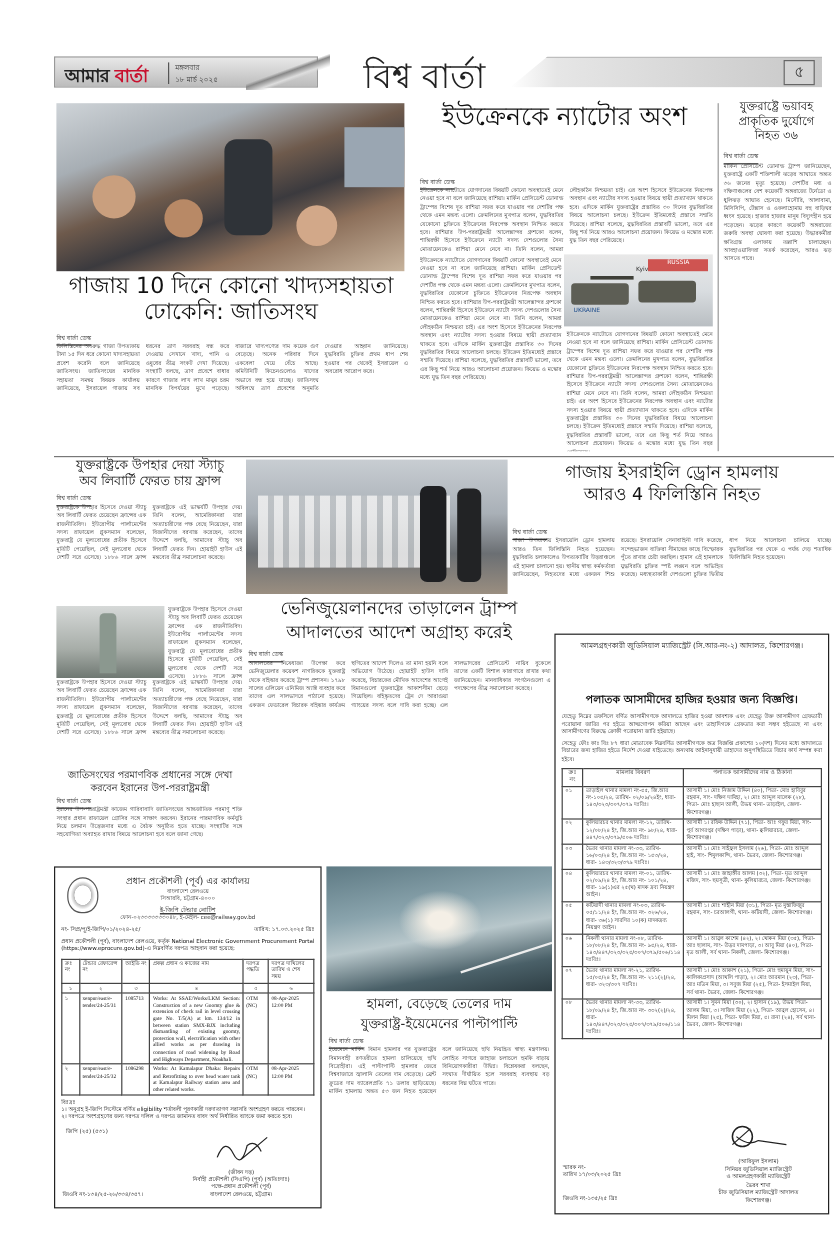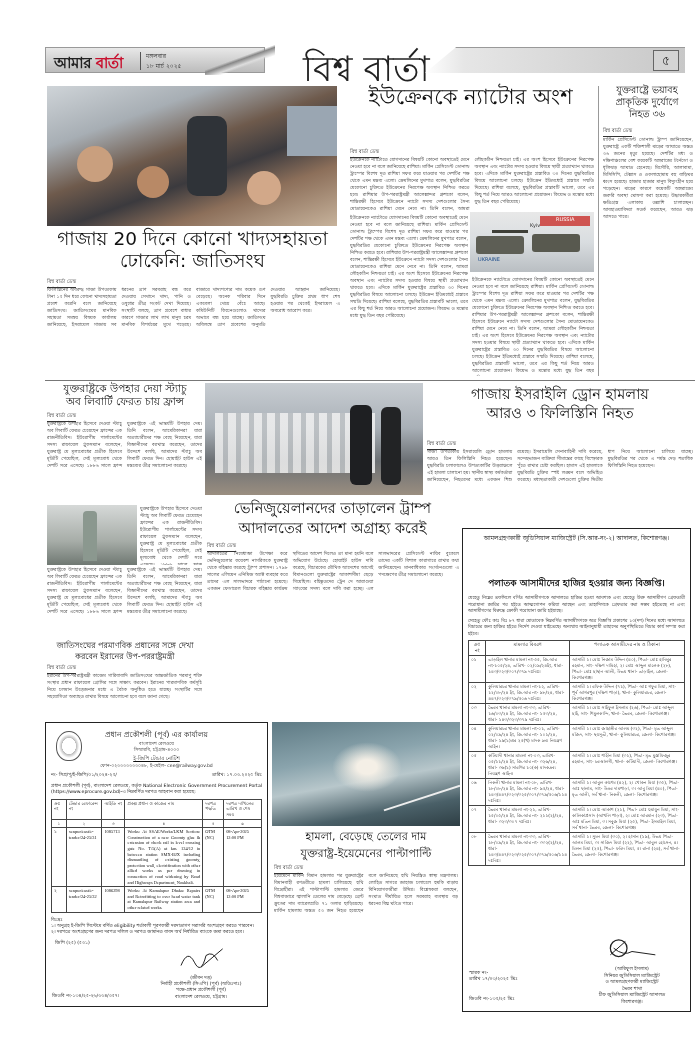--- a/index.html
+++ b/index.html
@@ -7,21 +7,21 @@
 
   
   .masthead { position: absolute; left: 45px; top: 45px; width: 640px; height: 32px; }
   .mh-left { position: absolute; left: 0; top: 2px; width: 220px; height: 26px; background: linear-gradient(#e8e8e8, #bcbcbc); border: 1px solid #999; }
   .mh-logo { position: absolute; left: 8px; top: 3px; font-size: 15px; font-weight: bold; color: #222; letter-spacing: -0.5px; }
   .mh-logo .red { color: #c8102e; }
   .mh-sep { position: absolute; left: 94px; top: 4px; width: 1px; height: 18px; background: #555; }
   .mh-day { position: absolute; left: 100px; top: 3px; font-size: 6px; color: #333; }
   .mh-date { position: absolute; left: 100px; top: 13px; font-size: 6px; color: #333; }
   .mh-swoosh1 { position: absolute; left: 160px; top: 0; width: 70px; height: 30px; background: linear-gradient(160deg, transparent 45%, #888 50%, #ddd 60%, transparent 65%); }
-  .mh-title { position: absolute; left: 258px; top: -3px; font-size: 35px; color: #222; font-family: "DejaVu Serif", serif; }
+  .mh-title { position: absolute; left: 258px; top: -3px; font-size: 28px; color: #222; font-family: "DejaVu Serif", serif; }
   .mh-right { position: absolute; left: 380px; top: 2px; width: 260px; height: 26px; background: linear-gradient(90deg, #fff 0%, #e6e6e6 15%, #c8c8c8 100%); clip-path: polygon(12% 0, 100% 0, 100% 100%, 0 100%); border-top: 1px solid #999; }
   .mh-pagebox { position: absolute; left: 608px; top: 5px; width: 26px; height: 21px; background: #d4d4d4; border: 1px solid #666; font-size: 13px; text-align: center; line-height: 19px; color: #333; }
 
   .rule { position: absolute; background: #333; }
   .img { position: absolute; background: linear-gradient(135deg, #8a8f96, #c9b9a5 40%, #5e6770 70%, #b0a48f); overflow: hidden; }
 
   .headline { position: absolute; text-align: center; color: #111; line-height: 1.15; font-family: "DejaVu Sans", sans-serif; }
   .desk { position: absolute; font-size: 5px; color: #333; border-bottom: 1px solid #333; padding-bottom: 1px; }
   .bodytext { position: absolute; font-size: 4.6px; line-height: 7px; color: #333; text-align: justify; overflow: hidden; }
   .cols3 { column-count: 3; column-gap: 5px; }
@@ -103,21 +103,21 @@
 <div class="rule" style="left:598px;top:86px;width:1px;height:290px;background:#999;"></div>
 <div class="headline" style="left:601px;top:84px;width:92px;font-size:9.5px;line-height:12px;">
   <div>যুক্তরাষ্ট্রে ভয়াবহ</div>
   <div>প্রাকৃতিক দুর্যোগে</div>
   <div>নিহত ৩৬</div>
 </div>
 <div class="desk" style="left:603px;top:127px;">বিশ্ব বার্তা ডেস্ক</div>
 <div class="bodytext" style="left:603px;top:136px;width:90px;height:240px;">মার্কিন প্রেসিডেন্ট ডোনাল্ড ট্রাম্প জানিয়েছেন, যুক্তরাষ্ট্রে একটি শক্তিশালী ঝড়ের আঘাতে অন্তত ৩৬ জনের মৃত্যু হয়েছে। দেশটির মধ্য ও দক্ষিণাঞ্চলের বেশ কয়েকটি অঙ্গরাজ্যে টর্নেডো ও ধূলিঝড় আঘাত হেনেছে। মিসৌরি, আলাবামা, মিসিসিপি, টেক্সাস ও ওকলাহোমায় বহু বাড়িঘর ধ্বংস হয়েছে। হাজার হাজার মানুষ বিদ্যুৎহীন হয়ে পড়েছেন। ঝড়ের কারণে কয়েকটি অঙ্গরাজ্যে জরুরি অবস্থা ঘোষণা করা হয়েছে। উদ্ধারকর্মীরা ক্ষতিগ্রস্ত এলাকায় তল্লাশি চালাচ্ছেন। আবহাওয়াবিদরা সতর্ক করেছেন, আরও ঝড় আসতে পারে।</div>
 
 <div class="headline" style="left:45px;top:228px;width:295px;font-size:18.5px;line-height:22px;">
-  <div>গাজায় 20 দিনে কোনো খাদ্যসহায়তা</div>
+  <div>গাজায় 10 দিনে কোনো খাদ্যসহায়তা</div>
   <div>ঢোকেনি: জাতিসংঘ</div>
 </div>
 <div class="desk" style="left:47px;top:278px;">বিশ্ব বার্তা ডেস্ক</div>
 <div class="bodytext cols4" style="left:47px;top:286px;width:293px;height:92px;">ফিলিস্তিনের অবরুদ্ধ গাজা উপত্যকায় টানা ১৫ দিন ধরে কোনো খাদ্যসহায়তা প্রবেশ করেনি বলে জানিয়েছে জাতিসংঘ। জাতিসংঘের মানবিক সহায়তা সমন্বয় বিষয়ক কার্যালয় জানিয়েছে, ইসরায়েল গাজায় সব ধরনের ত্রাণ সরবরাহ বন্ধ করে দেওয়ায় সেখানে খাদ্য, পানি ও ওষুধের তীব্র সংকট দেখা দিয়েছে। সংস্থাটি বলছে, ত্রাণ প্রবেশে বাধার কারণে গাজার লাখ লাখ মানুষ চরম মানবিক বিপর্যয়ের মুখে পড়েছে। বাজারে খাদ্যপণ্যের দাম কয়েক গুণ বেড়েছে। অনেক পরিবার দিনে একবেলা খেয়ে বেঁচে আছে। কমিউনিটি কিচেনগুলোও খাদ্যের অভাবে বন্ধ হয়ে যাচ্ছে। জাতিসংঘ অবিলম্বে ত্রাণ প্রবেশের অনুমতি দেওয়ার আহ্বান জানিয়েছে। যুদ্ধবিরতি চুক্তির প্রথম ধাপ শেষ হওয়ার পর থেকেই ইসরায়েল এ অবরোধ আরোপ করে।</div>
 
 <div class="rule" style="left:45px;top:380px;width:650px;height:1px;background:#777;"></div>
 
 <div class="headline" style="left:45px;top:382px;width:160px;font-size:10.5px;line-height:13px;">
   <div>যুক্তরাষ্ট্রকে উপহার দেয়া স্ট্যাচু</div>
   <div>অব লিবার্টি ফেরত চায় ফ্রান্স</div>
@@ -138,21 +138,21 @@
 <div class="bodytext" style="left:47px;top:672px;width:155px;height:45px;">ইরানের উপ-পররাষ্ট্রমন্ত্রী কাজেম গারিবাবাদি জাতিসংঘের আন্তর্জাতিক পরমাণু শক্তি সংস্থার প্রধান রাফায়েল গ্রোসির সঙ্গে সাক্ষাৎ করবেন। ইরানের পারমাণবিক কর্মসূচি নিয়ে চলমান উত্তেজনার মধ্যে এ বৈঠক অনুষ্ঠিত হতে যাচ্ছে। সংস্থাটির সঙ্গে সহযোগিতা অব্যাহত রাখার বিষয়ে আলোচনা হবে বলে জানা গেছে।</div>
 
 <div class="img" style="left:205px;top:383px;width:218px;height:112px;background:linear-gradient(180deg,#c8cdd2 0%,#a9b0b7 40%,#6b6f73 70%,#9a8e80 100%);">
   <div style="position:absolute;left:10px;top:30px;width:160px;height:60px;background:repeating-linear-gradient(90deg,#f1f1f1 0 8px,#bfc3c6 8px 13px);opacity:.85;"></div>
   <div style="position:absolute;left:145px;top:22px;width:22px;height:80px;background:#1e1f22;border-radius:6px;"></div>
   <div style="position:absolute;left:176px;top:24px;width:20px;height:78px;background:#222325;border-radius:6px;"></div>
 </div>
 
 <div class="headline" style="left:425px;top:385px;width:270px;font-size:14.5px;line-height:19px;">
   <div>গাজায় ইসরাইলি ড্রোন হামলায়</div>
-  <div>আরও ৩ ফিলিস্তিনি নিহত</div>
+  <div>আরও 4 ফিলিস্তিনি নিহত</div>
 </div>
 <div class="desk" style="left:427px;top:440px;">বিশ্ব বার্তা ডেস্ক</div>
 <div class="bodytext cols3" style="left:427px;top:448px;width:266px;height:72px;">গাজা উপত্যকায় ইসরায়েলি ড্রোন হামলায় আরও তিন ফিলিস্তিনি নিহত হয়েছেন। যুদ্ধবিরতি চলাকালেও উপত্যকাটির উত্তরাঞ্চলে এই হামলা চালানো হয়। স্থানীয় স্বাস্থ্য কর্মকর্তারা জানিয়েছেন, নিহতদের মধ্যে একজন শিশু রয়েছে। ইসরায়েলি সেনাবাহিনী দাবি করেছে, সন্দেহভাজন ব্যক্তিরা সীমান্তের কাছে বিস্ফোরক পুঁতে রাখার চেষ্টা করছিল। হামাস এই হামলাকে যুদ্ধবিরতি চুক্তির স্পষ্ট লঙ্ঘন বলে অভিহিত করেছে। মধ্যস্থতাকারী দেশগুলো চুক্তির দ্বিতীয় ধাপ নিয়ে আলোচনা চালিয়ে যাচ্ছে। যুদ্ধবিরতির পর থেকে এ পর্যন্ত দেড় শতাধিক ফিলিস্তিনি নিহত হয়েছেন।</div>
 
 <div class="headline" style="left:205px;top:498px;width:255px;font-size:14.5px;line-height:20px;">
   <div>ভেনিজুয়েলানদের তাড়ালেন ট্রাম্প</div>
   <div>আদালতের আদেশ অগ্রাহ্য করেই</div>
 </div>
 <div class="desk" style="left:207px;top:542px;">বিশ্ব বার্তা ডেস্ক</div>
 <div class="bodytext cols3" style="left:207px;top:550px;width:252px;height:170px;">আদালতের নিষেধাজ্ঞা উপেক্ষা করে ভেনিজুয়েলার কয়েকশ নাগরিককে যুক্তরাষ্ট্র থেকে বহিষ্কার করেছে ট্রাম্প প্রশাসন। ১৭৯৮ সালের এলিয়েন এনিমিজ অ্যাক্ট ব্যবহার করে তাদের এল সালভাদরে পাঠানো হয়েছে। একজন ফেডারেল বিচারক বহিষ্কার কার্যক্রম স্থগিতের আদেশ দিলেও তা মানা হয়নি বলে অভিযোগ উঠেছে। হোয়াইট হাউস দাবি করেছে, বিচারকের মৌখিক আদেশের আগেই বিমানগুলো যুক্তরাষ্ট্রের আকাশসীমা ছেড়ে গিয়েছিল। বহিষ্কৃতদের ট্রেন দে আরাগুয়া গ্যাংয়ের সদস্য বলে দাবি করা হচ্ছে। এল সালভাদরের প্রেসিডেন্ট নায়িব বুকেলে তাদের একটি বিশাল কারাগারে রাখার কথা জানিয়েছেন। মানবাধিকার সংগঠনগুলো এ পদক্ষেপের তীব্র সমালোচনা করেছে।</div>

